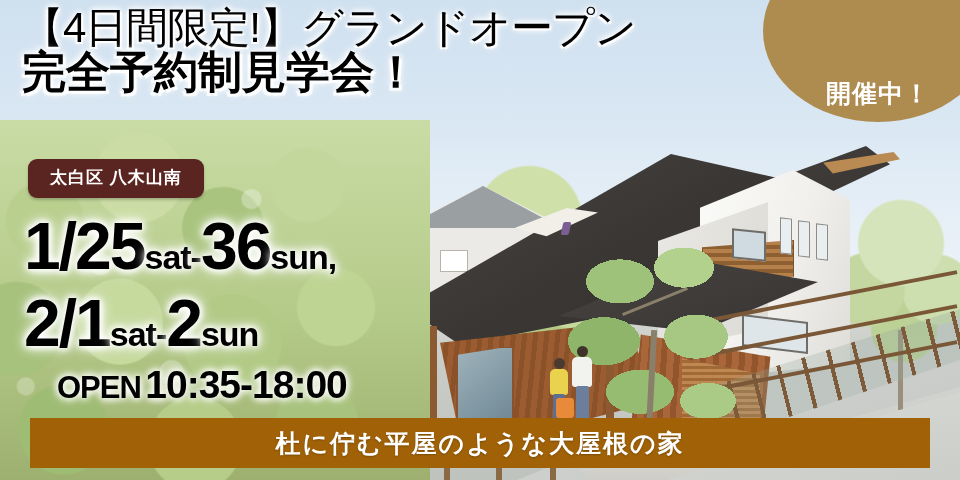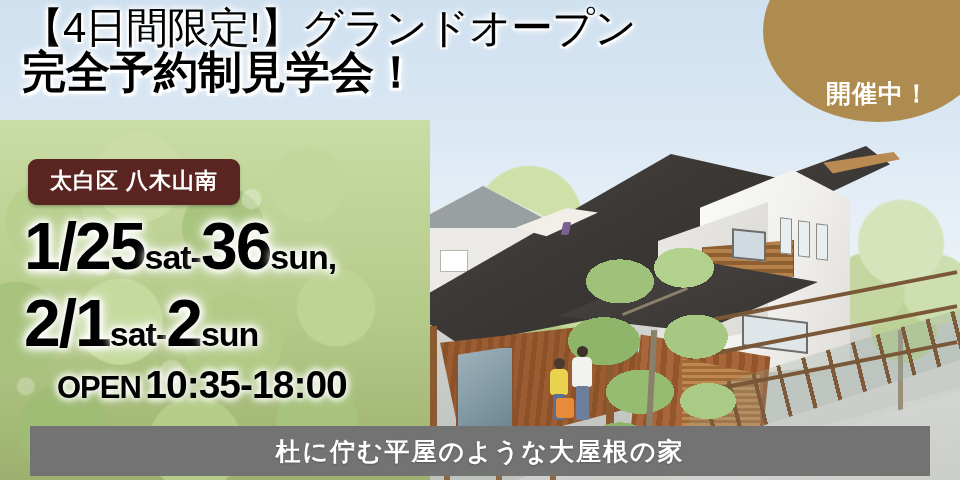--- a/index.html
+++ b/index.html
@@ -263,21 +263,21 @@
     margin-top:-2px;white-space:nowrap;
     text-shadow:
       0 0 7px #fff,0 0 7px #fff,0 0 12px #fff,
       3px 3px 0 rgba(255,255,255,.85),-3px 3px 0 rgba(255,255,255,.85);
   }
 
   .area-chip{
     position:absolute;left:28px;top:159px;
     background:#5a2420;
     color:#fff;
-    font-size:22px;font-weight:bold;letter-spacing:1px;
+    font-size:17px;font-weight:bold;letter-spacing:1px;
     padding:7px 22px 9px 22px;
     border-radius:9px;
     box-shadow:0 2px 3px rgba(0,0,0,.22);
   }
 
   .dates{
     position:absolute;left:24px;top:214px;
     color:#000;
     text-shadow:0 0 7px #fff,0 0 7px #fff,0 0 12px #fff,0 0 16px #fff;
   }
@@ -391,17 +391,17 @@
     </div>
     <div class="date-row r2">
       <span class="d-big">2/1</span><span class="d-small">sat</span><span class="d-small">-</span><span class="d-big">2</span><span class="d-small">sun</span>
     </div>
     <div class="open-row">
       <span class="o-label">OPEN</span>
       <span class="o-time">10:35-18:00</span>
     </div>
   </div>
 
-  <div class="bottom-band" style="background: #737373; margin-top: 8px;">
+  <div class="bottom-band" style="background: #a16207;">
     <span>杜に佇む平屋のような大屋根の家</span>
   </div>
 
 </div>
 
 </body></html>

